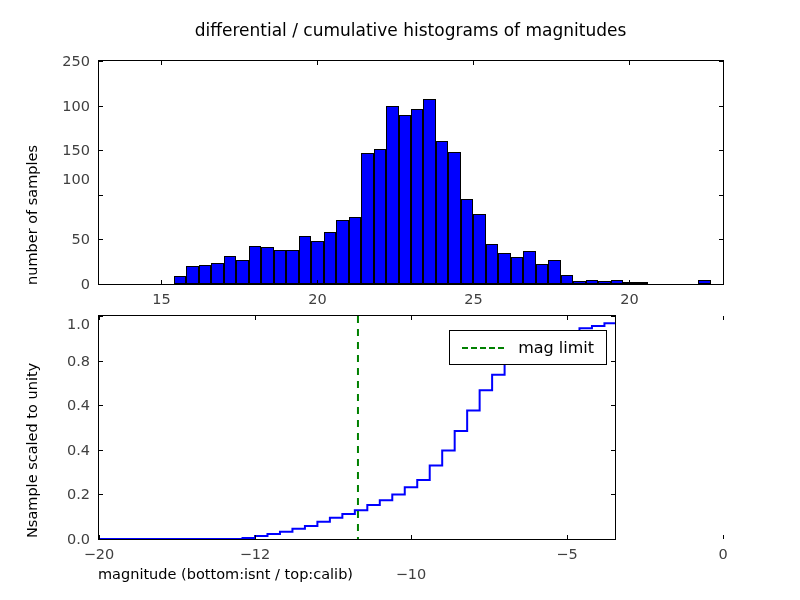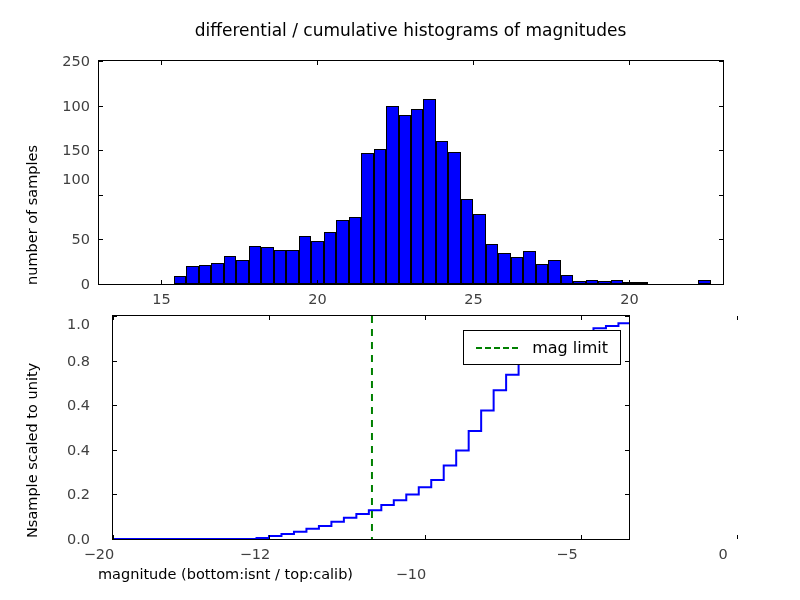--- a/index.html
+++ b/index.html
@@ -203,21 +203,21 @@
   <div id="hist-yticklabels">
       <div class="ticklabel ylab" style="left: 40px; width: 50px; top: 284px;">0</div>
       <div class="ticklabel ylab" style="left: 40px; width: 50px; top: 239.4px;">50</div>
       <div class="ticklabel ylab" style="left: 40px; width: 50px; top: 179px;">100</div>
       <div class="ticklabel ylab" style="left: 40px; width: 50px; top: 150.2px;">150</div>
       <div class="ticklabel ylab" style="left: 40px; width: 50px; top: 105.6px;">100</div>
       <div class="ticklabel ylab" style="left: 40px; width: 50px; top: 61px;">250</div>
     </div>
   <div class="axis-title vertical" style="left:24px; top:285px;">number of samples</div>
 
-  <div class="axes" id="axes-bottom" style="left:112px; top:315px; width:518px; height:225px;text-align:center;">
+  <div class="axes" id="axes-bottom" style="left:98px; top:315px; width:518px; height:225px;text-align:center;">
     <div class="plot-area" id="cum-plot">
       <svg id="cum-svg" width="624" height="223" viewBox="0 0 624 223" preserveAspectRatio="none">
         <polyline id="cum-line" fill="none" stroke="#0000ff" stroke-width="2" points="0,223 143.51999999999998,223 143.51999999999998,222.108 156,222.108 156,220.101 168.48000000000002,220.101 168.48000000000002,218.094 180.96000000000004,218.094 180.96000000000004,215.864 193.43999999999997,215.864 193.43999999999997,212.742 205.92,212.742 205.92,210.066 218.39999999999998,210.066 218.39999999999998,205.829 230.88,205.829 230.88,201.815 243.36,201.815 243.36,198.024 255.83999999999997,198.024 255.83999999999997,194.233 268.32,194.233 268.32,188.881 280.8,188.881 280.8,184.198 293.28000000000003,184.198 293.28000000000003,178.4 305.76000000000005,178.4 305.76000000000005,171.264 318.24,171.264 318.24,163.905 330.72,163.905 330.72,149.41 343.20000000000005,149.41 343.20000000000005,134.469 355.68000000000006,134.469 355.68000000000006,115.068 368.16,115.068 368.16,94.55200000000002 380.64,94.55200000000002 380.64,74.25899999999999 393.12,74.25899999999999 393.12,58.649 405.6,58.649 405.6,43.93099999999998 418.08000000000004,43.93099999999998 418.08000000000004,34.565 430.56000000000006,34.565 430.56000000000006,26.983000000000004 443.03999999999996,26.983000000000004 443.03999999999996,22.522999999999996 455.52,22.522999999999996 455.52,18.954999999999984 468,18.954999999999984 468,16.055999999999983 480.48,16.055999999999983 480.48,12.265000000000015 492.96000000000004,12.265000000000015 492.96000000000004,10.034999999999997 505.43999999999994,10.034999999999997 505.43999999999994,7.359000000000009 517.9200000000001,7.359000000000009 517.9200000000001,6.467000000000013 530.4,6.467000000000013 530.4,6.021000000000015 542.8799999999999,6.021000000000015 542.8799999999999,5.575000000000017 555.36,5.575000000000017 555.36,5.352000000000004 567.8399999999999,5.352000000000004 567.8399999999999,4.682999999999993 580.32,4.682999999999993 580.32,4.460000000000008 592.8,4.460000000000008 592.8,4.01400000000001 605.28,4.01400000000001 605.28,0.44599999999999795 624,0.44599999999999795 624,0"></polyline>
         <line id="mag-limit-line" stroke="#008000" stroke-width="2" stroke-dasharray="7,6" x1="258.96000000000004" x2="258.96000000000004" y1="0" y2="223"></line>
       </svg>
     </div>
     <div id="cum-ticks">
         <div class="tick-x top" style="left: 0px;"></div>
         <div class="tick-x bottom" style="left: 0px;"></div>
         <div class="tick-x top" style="left: 156px;"></div>

